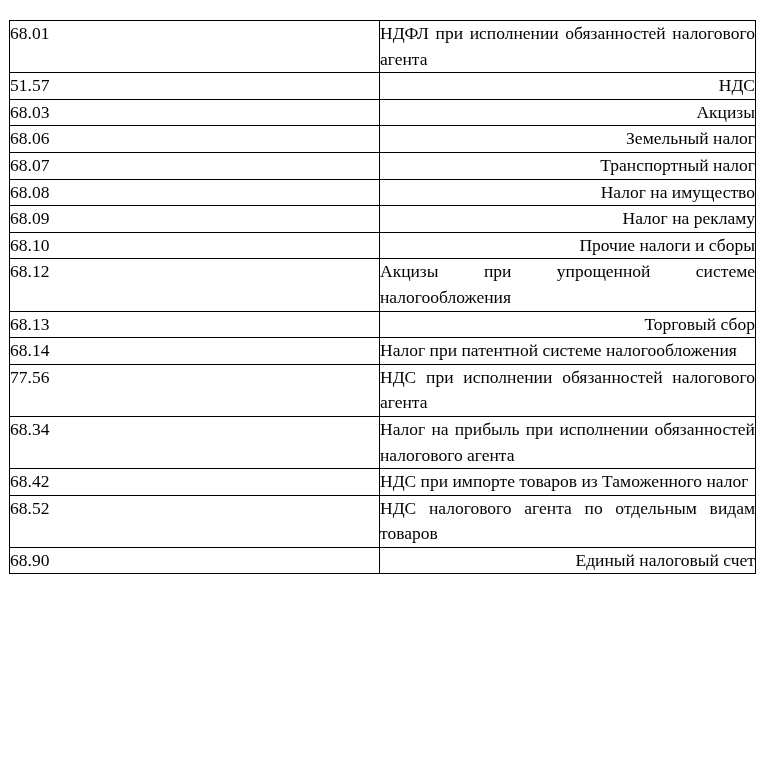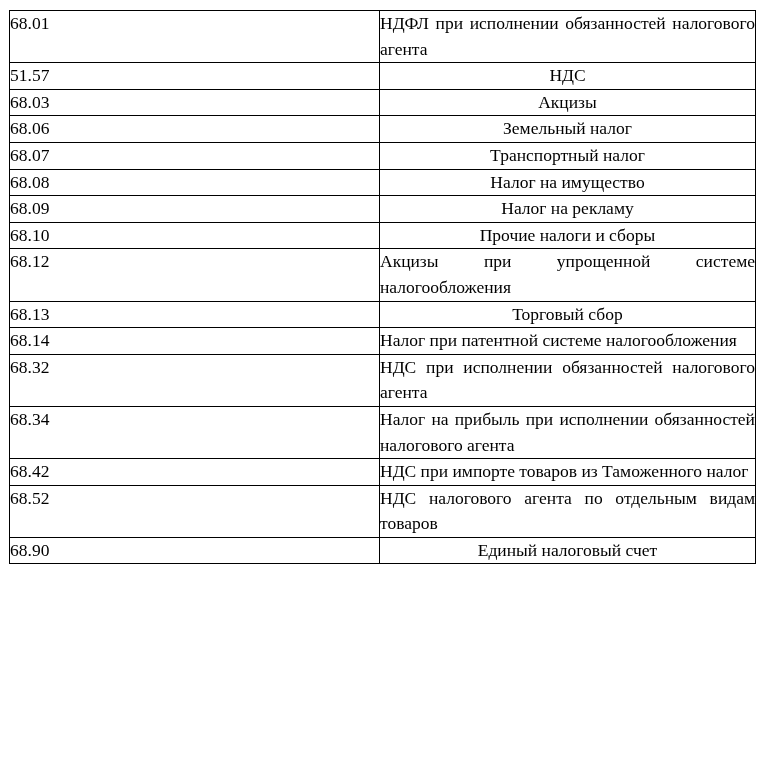--- a/index.html
+++ b/index.html
@@ -15,21 +15,21 @@
     font-family: "Liberation Serif", "DejaVu Serif", serif;
     color: #000000;
     -webkit-font-smoothing: antialiased;
   }
 
   .page {
     position: relative;
     width: 764px;
     height: 777px;
     box-sizing: border-box;
-    padding: 10px 9px 5px 9px;
+    padding: 20px 9px 5px 9px;
   }
 
   table.accounts-table {
     width: 746px;
     border-collapse: collapse;
     table-layout: fixed;
     border: 1px solid #000000;
   }
 
   table.accounts-table col.col-code { width: 370px; }
@@ -52,21 +52,21 @@
 
   td.cell-name {
     padding: 0 8px 2px 11px;
     text-align: justify;
     text-justify: inter-word;
     hyphens: none;
   }
 
   
   td.cell-name.single {
-    text-align: center;
+    text-align: right;
   }
 </style>
 </head>
 <body>
 
 <div class="page">
   <table class="accounts-table">
     <colgroup>
       <col class="col-code">
       <col class="col-name">
@@ -110,21 +110,21 @@
         </tr>
         <tr>
           <td class="cell-code">68.13</td>
           <td class="cell-name single">Торговый сбор</td>
         </tr>
         <tr>
           <td class="cell-code">68.14</td>
           <td class="cell-name">Налог при патентной системе налогообложения</td>
         </tr>
         <tr>
-          <td class="cell-code">68.32</td>
+          <td class="cell-code">77.56</td>
           <td class="cell-name">НДС при исполнении обязанностей налогового агента</td>
         </tr>
         <tr>
           <td class="cell-code">68.34</td>
           <td class="cell-name">Налог на прибыль при исполнении обязанностей налогового агента</td>
         </tr>
         <tr>
           <td class="cell-code">68.42</td>
           <td class="cell-name">НДС при импорте товаров из Таможенного налог</td>
         </tr>

